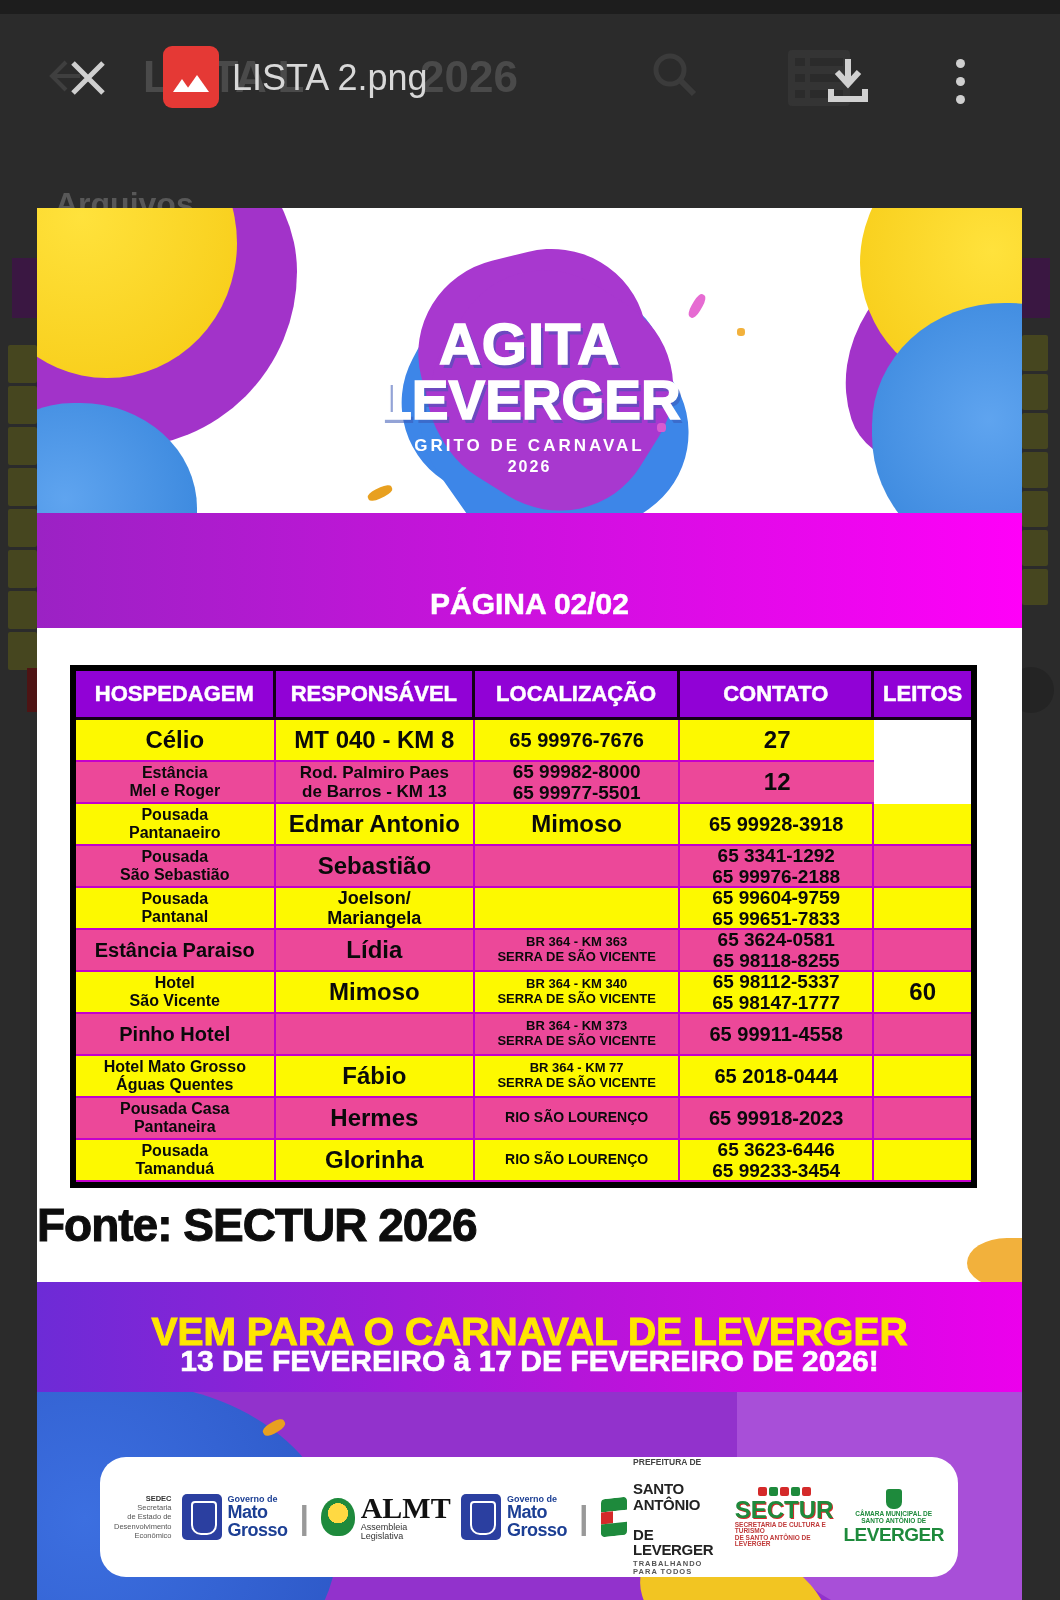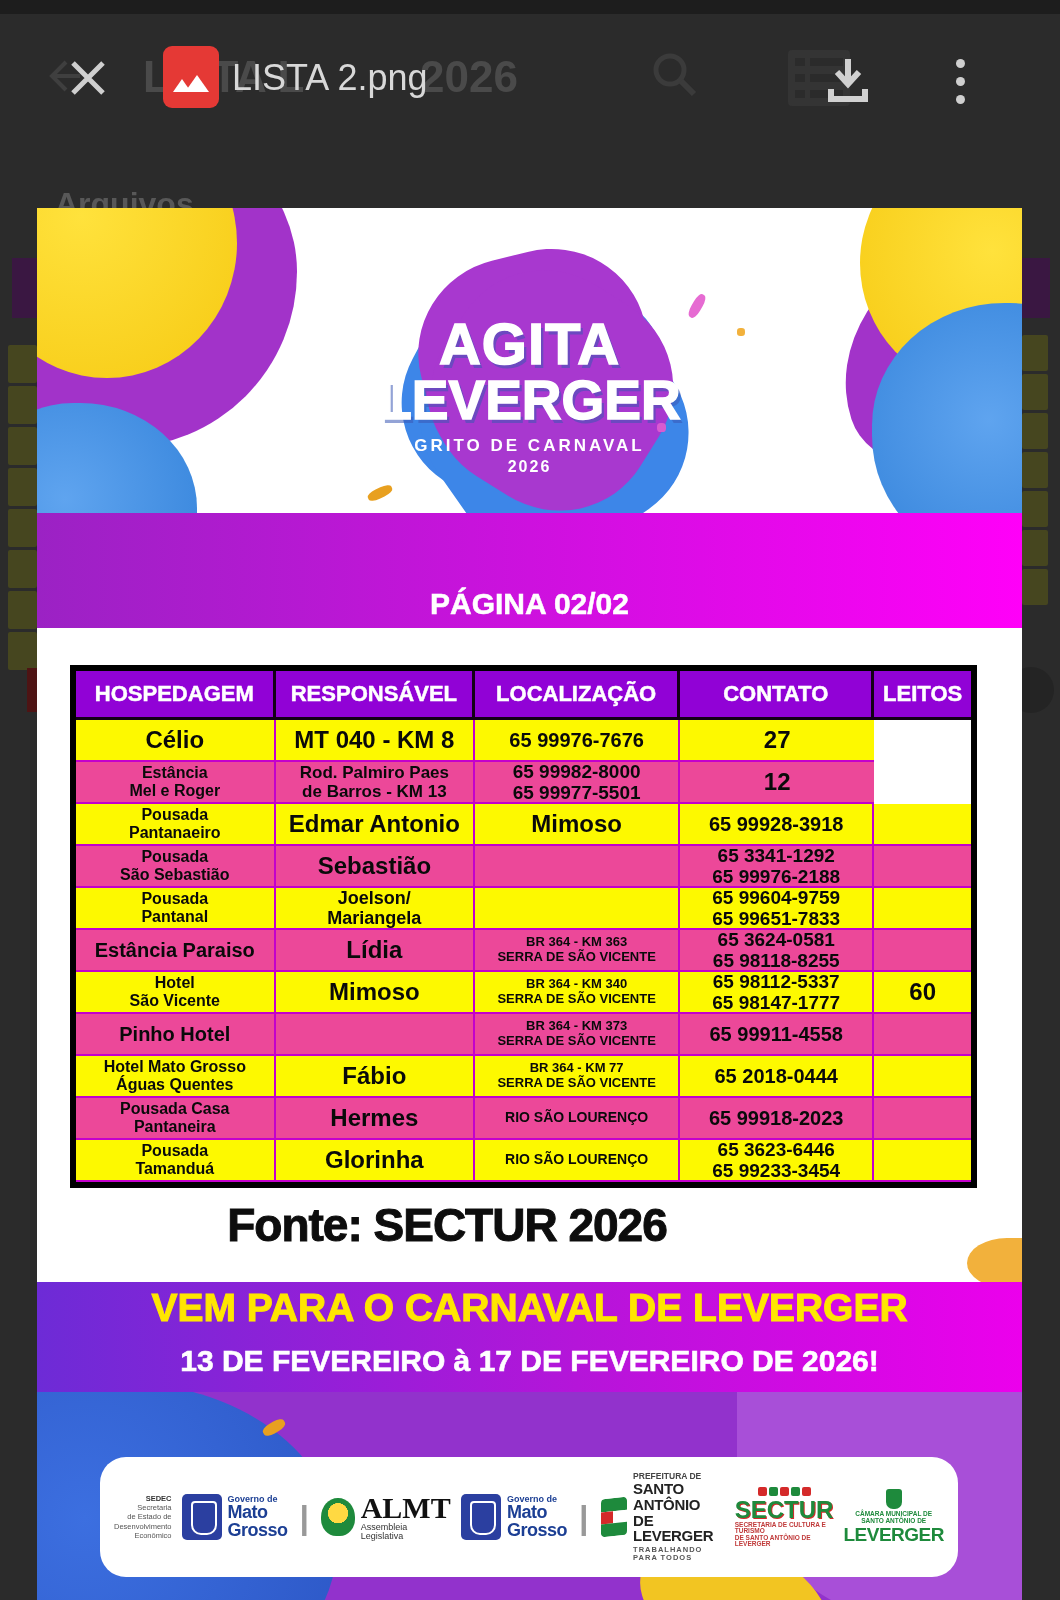--- a/index.html
+++ b/index.html
@@ -77,26 +77,26 @@
   .c-resp{font-size:24px;}
   .resp-sm .c-resp{font-size:18px;}
   .c-loc{font-size:13px;}
   .loc-lg .c-loc{font-size:24px;}
   .loc-md .c-loc{font-size:17px;}
   .loc-rio .c-loc{font-size:14px;}
   .c-con{font-size:20px;}
   .c-con.two{font-size:19px;}
   .c-beds{font-size:24px;}
 
-  .fonte{position:absolute;left:0;top:990px;width:820px;text-align:center;font-size:46px;font-weight:bold;
+  .fonte{position:absolute;left:0;top:990px;width:820px;text-align:left;font-size:46px;font-weight:bold;
          color:#0d0d0d;letter-spacing:-1px;-webkit-text-stroke:1px #0d0d0d;}
 
   .banner2{position:absolute;left:0;top:1074px;width:985px;height:110px;
            background:linear-gradient(90deg,#6d2bd6,#b515d9 55%,#ec00ec);text-align:center;}
-  .bn2-1{width:100%;top:4px;font-size:39px;font-weight:bold;color:#ffe600;-webkit-text-stroke:1px #ffe600;}
+  .bn2-1{width:100%;top:28px;font-size:39px;font-weight:bold;color:#ffe600;-webkit-text-stroke:1px #ffe600;}
   .bn2-2{width:100%;top:62px;font-size:30px;font-weight:bold;color:#fff;-webkit-text-stroke:.6px #fff;}
   .orange-wedge{left:930px;top:1030px;width:80px;height:50px;background:#f2b13c;border-radius:60% 10% 0 60%;}
 
   
   .footer{position:absolute;left:0;top:1184px;width:985px;height:208px;background:#9232cc;overflow:hidden;}
   .ft-blue{position:absolute;left:-120px;top:-10px;width:420px;height:340px;
            background:radial-gradient(circle at 40% 40%,#3c6fe0,#2b55c4);border-radius:45% 55% 60% 40%/50% 50% 55% 45%;}
   .ft-yellow{position:absolute;left:600px;top:150px;width:200px;height:120px;background:#f2c522;transform:rotate(18deg);border-radius:20% 60% 10% 50%;}
   .ft-purple2{position:absolute;left:700px;top:-30px;width:400px;height:280px;background:#a84fd8;border-radius:0 0 0 65%;}
   .logobar{position:absolute;left:63px;top:65px;width:858px;height:120px;background:#fff;border-radius:26px;
@@ -112,21 +112,21 @@
   .vdiv{color:#999;font-size:34px;font-weight:bold;margin:0 2px;}
   .almt-crest{width:34px;height:38px;background:radial-gradient(circle at 50% 40%,#ffd942 35%,#1e8a3c 36%);border-radius:50% 50% 45% 45%;}
   .almt-txt{line-height:1;}
   .almt-b{font-family:"Liberation Serif",serif;font-size:30px;font-weight:bold;color:#111;}
   .almt-s{font-size:9px;color:#333;}
   .flagbox{width:38px;height:38px;border-radius:4px;overflow:hidden;display:flex;flex-direction:column;transform:skewY(-6deg);}
   .flagbox i{flex:1;}
   .f1{background:#1e8a3c;} .f2{background:#fff;border-left:12px solid #d42a2a;} .f3{background:#1e8a3c;}
   .pref-txt{line-height:1.05;color:#222;}
   .pref-s{font-size:8.5px;color:#444;font-weight:bold;}
-  .pref-b{font-size:15px;font-weight:bold;letter-spacing:-.3px;}
+  .pref-b{font-size:15px;font-weight:bold;letter-spacing:-.3px;margin-top:14px;}
   .pref-m{font-size:7.5px;color:#555;letter-spacing:1px;font-weight:bold;margin-top:2px;}
   .sectur-txt{text-align:left;line-height:1;}
   .sectur-icons{display:flex;gap:2px;justify-content:center;margin-bottom:2px;}
   .sectur-icons i{width:9px;height:9px;border-radius:2px;}
   .si1{background:#d42a2a;} .si2{background:#1e8a3c;} .si3{background:#d42a2a;} .si4{background:#1e8a3c;} .si5{background:#d42a2a;}
   .sectur-b{font-size:24px;font-weight:bold;color:#1e8a3c;text-shadow:1px 1px 0 #d42a2a;}
   .sectur-s{font-size:6.5px;color:#c03a3a;font-weight:bold;}
   .cam-txt{text-align:center;line-height:1.05;color:#1e8a3c;}
   .cam-crest{width:16px;height:20px;background:#1e8a3c;border-radius:3px 3px 7px 7px;margin:0 auto 2px;}
   .cam-s{font-size:6.5px;font-weight:bold;}

